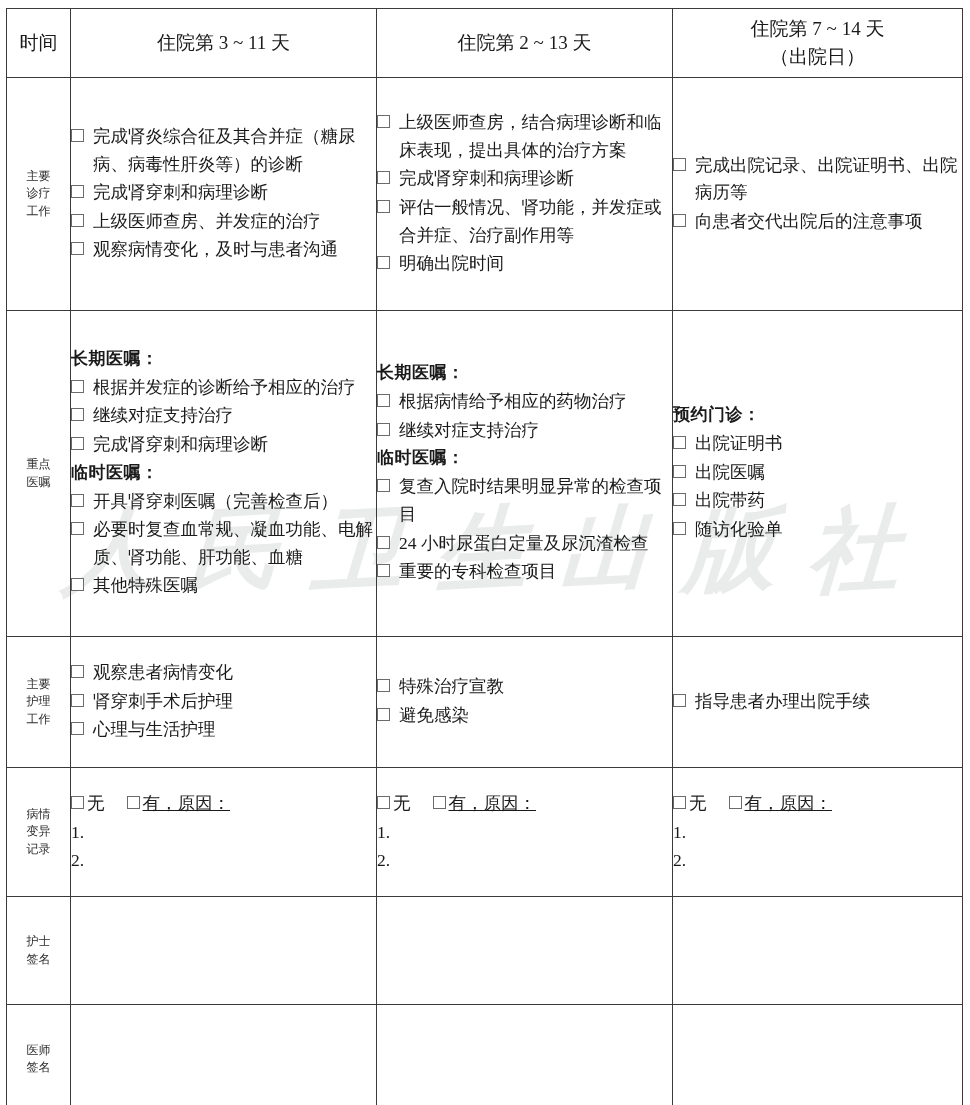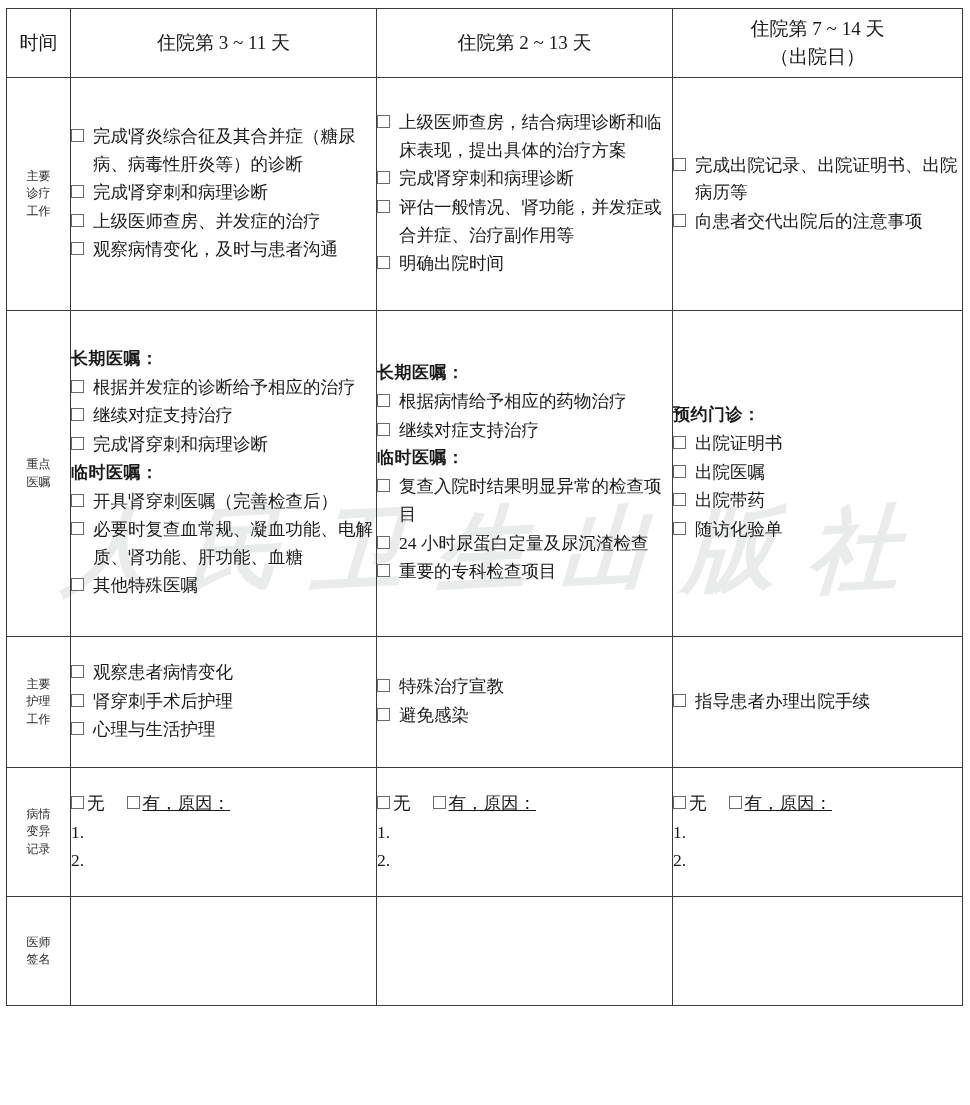--- a/index.html
+++ b/index.html
@@ -298,20 +298,35 @@
         <td class="content">
           <div class="variance-head">
             <span class="vtxt"><span class="vbox"></span><span>无</span></span>
             <span class="vtxt"><span class="vbox"></span><span>有，原因：</span></span>
           </div>
           <div class="numline">1.</div>
           <div class="numline">2.</div>
         </td>
       </tr>
       <tr>
+        <td class="rowlabel" style="height: 107px;">
+          <span class="lbl-line">护士</span>
+          <span class="lbl-line">签名</span>
+        </td>
+        <td class="content sig">
+          <div class="sigblank"></div>
+        </td>
+        <td class="content sig">
+          <div class="sigblank"></div>
+        </td>
+        <td class="content sig">
+          <div class="sigblank"></div>
+        </td>
+      </tr>
+      <tr>
         <td class="rowlabel" style="height: 108px;">
           <span class="lbl-line">医师</span>
           <span class="lbl-line">签名</span>
         </td>
         <td class="content sig">
           <div class="sigblank"></div>
         </td>
         <td class="content sig">
           <div class="sigblank"></div>
         </td>

